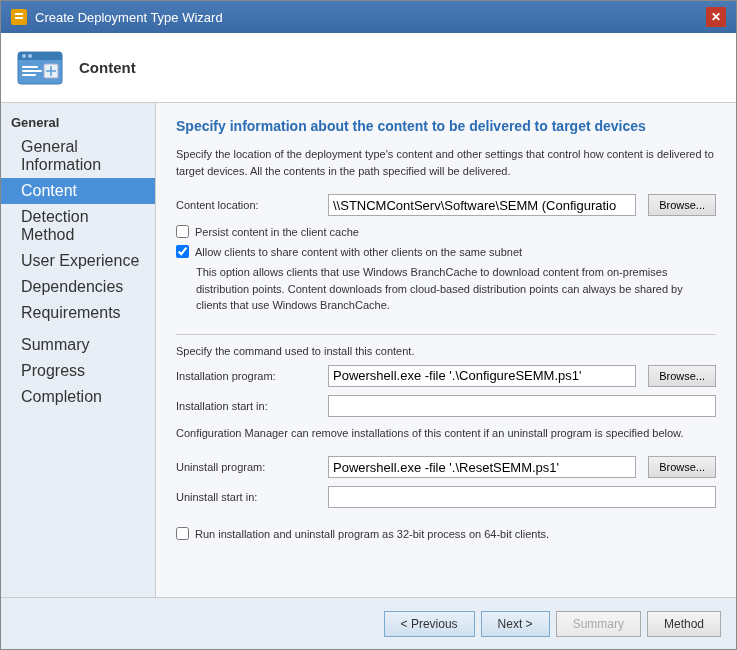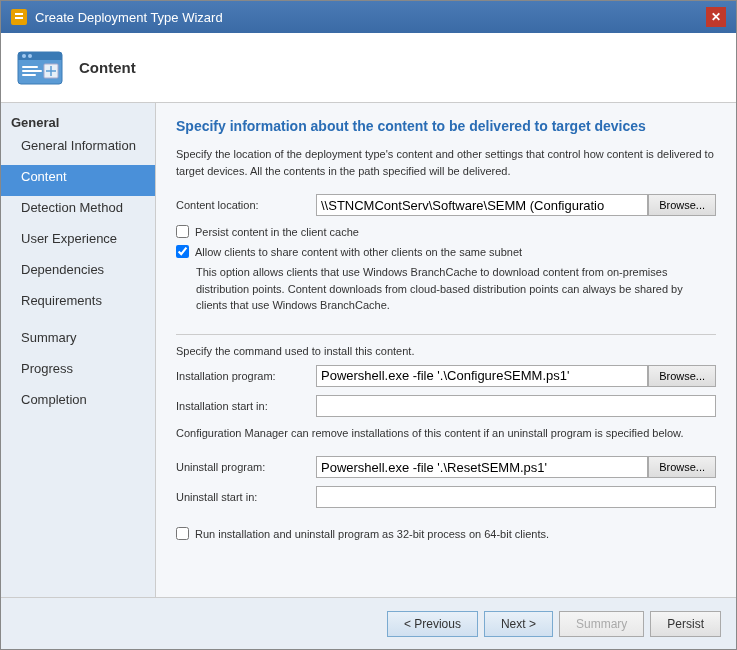--- a/index.html
+++ b/index.html
@@ -96,22 +96,22 @@
       padding: 8px 0;
       flex-shrink: 0;
     }
     .sidebar-section-label {
       padding: 4px 10px;
       font-weight: bold;
       font-size: 13px;
       color: #333;
     }
     .sidebar-item {
-      padding: 4px 10px 12px 20px;
-      font-size: 13px;
+      padding: 4px 10px 4px 20px;
+      font-size: 16px;
       color: #333;
       cursor: pointer;
     }
     .sidebar-item.active {
       background: #4a90d9;
       color: white;
     }
     .content-area {
       flex: 1;
       background: #f5f7fa;
@@ -129,21 +129,21 @@
     .content-description {
       font-size: 11px;
       color: #333;
       margin-bottom: 15px;
       line-height: 1.5;
     }
     .form-row {
       display: flex;
       align-items: center;
       margin-bottom: 8px;
-      gap: 0;
+      gap: 12px;
     }
     .form-label {
       width: 140px;
       font-size: 11px;
       color: #333;
       flex-shrink: 0;
     }
     .form-input {
       flex: 1;
       height: 22px;
@@ -331,15 +331,15 @@
         <input type="checkbox" style="">
         <span class="checkbox-label">Run installation and uninstall program as 32-bit process on 64-bit clients.</span>
       </div>
     </div>
   </div>
 
   <div class="footer">
     <button class="footer-btn primary">&lt; Previous</button>
     <button class="footer-btn primary">Next &gt;</button>
     <button class="footer-btn" disabled="">Summary</button>
-    <button class="footer-btn">Persist</button>
+    <button class="footer-btn">Method</button>
   </div>
 </div>
 
 </body></html>

